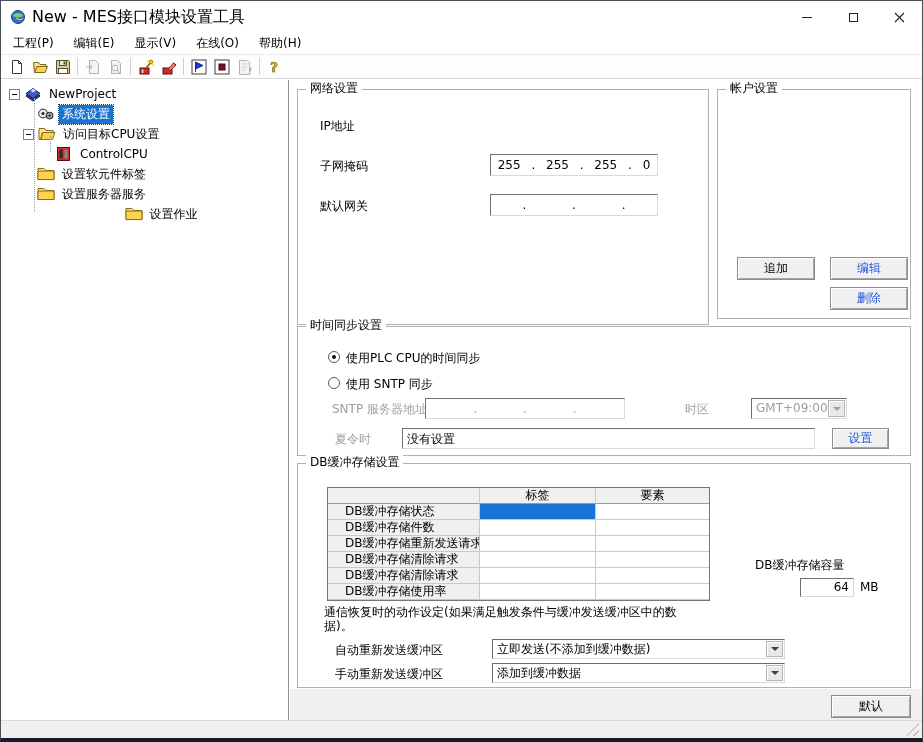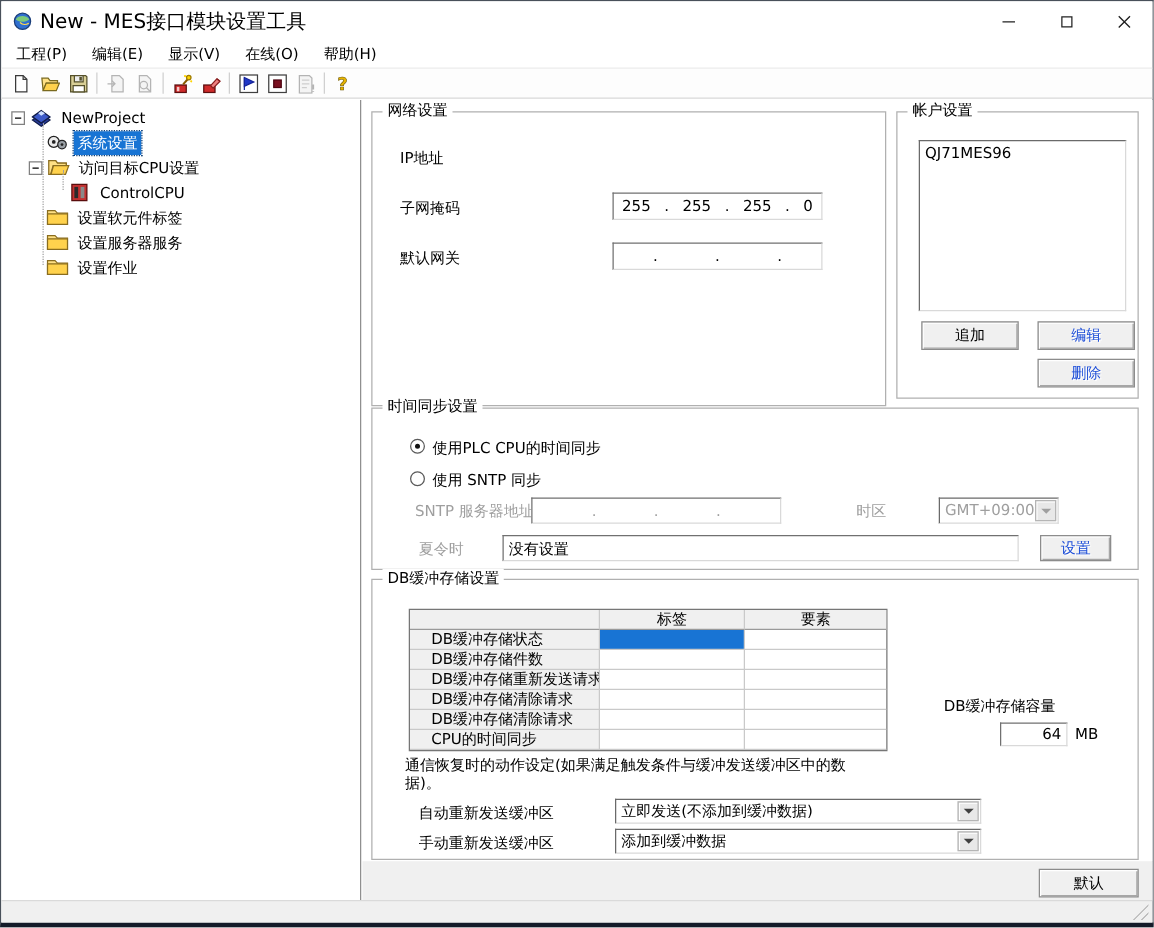--- a/index.html
+++ b/index.html
@@ -250,21 +250,21 @@
           </svg>
         <span class="tlabel">设置软元件标签</span>
       </div>
       <div class="trow" style="padding-left:36px;">
         <svg class="ticon" width="18" height="14" viewBox="0 0 18 14">
           <path d="M1 1.5h6l2 2h8v9H1z" fill="#ffe084" stroke="#8a6d1f"></path>
           <path d="M1 4h16v8.5H1z" fill="#ffd24d" stroke="#8a6d1f"></path>
           </svg>
         <span class="tlabel">设置服务器服务</span>
       </div>
-      <div class="trow" style="padding-left:36px;">
+      <div class="trow" style="padding-left:36px;justify-content:center;">
         <svg class="ticon" width="18" height="14" viewBox="0 0 18 14">
           <path d="M1 1.5h6l2 2h8v9H1z" fill="#ffe084" stroke="#8a6d1f"></path>
           <path d="M1 4h16v8.5H1z" fill="#ffd24d" stroke="#8a6d1f"></path>
           </svg>
         <span class="tlabel">设置作业</span>
       </div>
     </div>
   </div>
 
   <div class="formpanel">
@@ -273,23 +273,20 @@
       <span class="legend">网络设置</span>
       <span class="lbl" style="left:22px;top:28px;">IP地址</span>
       <span class="lbl" style="left:22px;top:68px;">子网掩码</span>
       <div class="edit center" style="left:192px;top:64px;width:168px;height:22px;">255 . 255 . 255 . 0</div>
       <span class="lbl" style="left:22px;top:108px;">默认网关</span>
       <div class="edit dots" style="left:192px;top:104px;width:168px;height:22px;">. . .</div>
     </div>
 
     <div class="group" style="left:427px;top:9px;width:194px;height:230px;">
       <span class="legend">帐户设置</span>
-      <div class="listbox" style="left:17px;top:22px;width:166px;height:137px;">
-        <div>QJ71MES96</div>
-      </div>
       <div class="btn" style="left:19px;top:167px;width:78px;height:23px;">追加</div>
       <div class="btn disabled" style="left:112px;top:167px;width:78px;height:23px;">编辑</div>
       <div class="btn disabled" style="left:112px;top:197px;width:78px;height:23px;">删除</div>
     </div>
 
     <div class="group" style="left:7px;top:246px;width:614px;height:130px;">
       <span class="legend">时间同步设置</span>
       <span class="radio on" style="left:30px;top:24px;"></span>
       <span class="lbl" style="left:48px;top:23px;">使用PLC CPU的时间同步</span>
       <span class="radio" style="left:30px;top:50px;"></span>
@@ -336,21 +333,21 @@
           <div class="tc c0">DB缓冲存储清除请求</div>
           <div class="tc c1"></div>
           <div class="tc c2"></div>
         </div>
         <div class="trowt">
           <div class="tc c0">DB缓冲存储清除请求</div>
           <div class="tc c1"></div>
           <div class="tc c2"></div>
         </div>
         <div class="trowt">
-          <div class="tc c0">CPU的时间同步</div>
+          <div class="tc c0">DB缓冲存储使用率</div>
           <div class="tc c1"></div>
           <div class="tc c2"></div>
         </div>
       </div>
 
       <span class="lbl" style="left:457px;top:93px;">DB缓冲存储容量</span>
       <div class="edit" style="left:502px;top:114px;width:54px;height:19px;text-align:right;padding-right:4px;line-height:17px;">64</div>
       <span class="lbl" style="left:562px;top:116px;">MB</span>
 
       <span class="note" style="left:26px;top:141px;">通信恢复时的动作设定(如果满足触发条件与缓冲发送缓冲区中的数</span>

